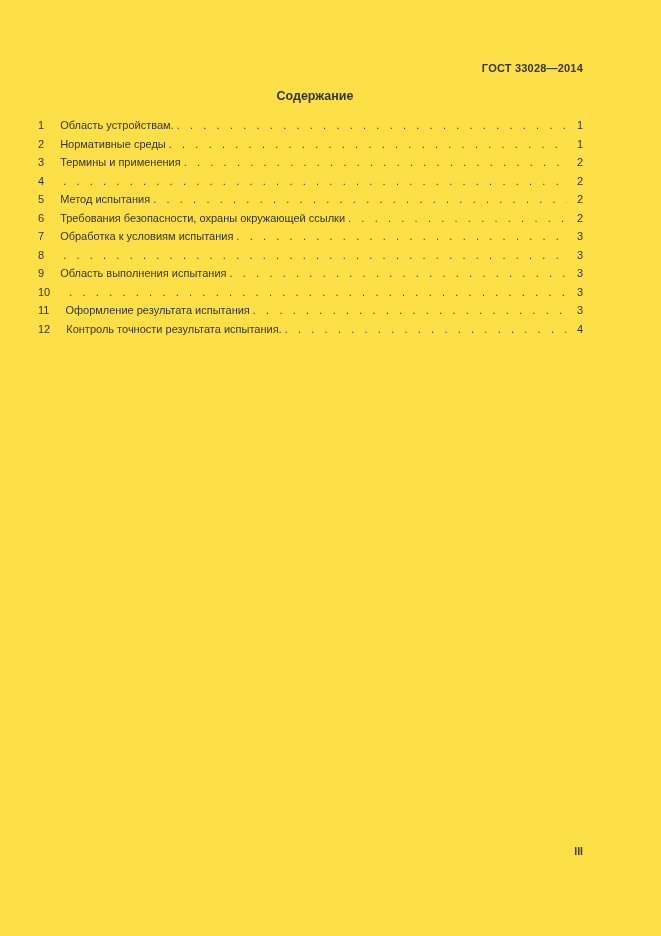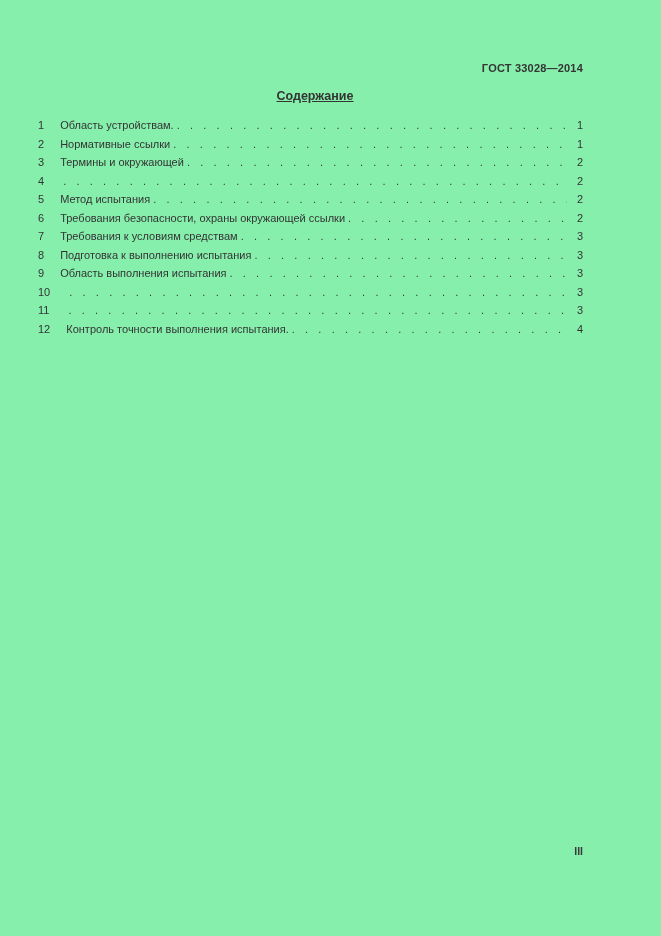--- a/index.html
+++ b/index.html
@@ -11,41 +11,40 @@
     height: 936px;
     background: #ffffff;
     font-family: "Liberation Sans", sans-serif;
     color: #343434;
     position: relative;
     overflow: hidden;
   }
   .page {
     position: absolute;
     inset: 0;
-    background: #86efac;
+    background: #fde047;
   }
   .doc-header {
     position: absolute;
     top: 62px;
     left: 0;
     right: 78px;
     text-align: right;
     font-size: 11px;
     font-weight: bold;
     letter-spacing: 0.2px;
   }
   .doc-title {
     position: absolute;
     top: 89px;
     left: 0;
     width: 630px;
     text-align: center;
     font-size: 12.5px;
     font-weight: bold;
-    text-decoration: underline;
   }
   .toc {
     position: absolute;
     top: 116px;
     left: 38px;
     width: 545px;
     font-size: 11px;
   }
   .toc-row {
     display: flex;
@@ -98,28 +97,28 @@
   <div class="toc" id="toc">
   <div class="toc-row">
     <span class="toc-num">1</span>
     <span class="toc-label">Область устройствам.</span>
     <span class="toc-dots">. . . . . . . . . . . . . . . . . . . . . . . . . . . . . . . . . . . . . . . . . . . . . . . . . . . . . . . . . . . . . . . . . . . . . . . . . . . . . . . . . . . . . . . . . . . . . . . . . . . . . . . . . . . . . . . . . . . . . . . . </span>
     <span class="toc-page">1</span>
   </div>
 
   <div class="toc-row">
     <span class="toc-num">2</span>
-    <span class="toc-label">Нормативные ссылки</span>
+    <span class="toc-label">Нормативные среды</span>
     <span class="toc-dots">. . . . . . . . . . . . . . . . . . . . . . . . . . . . . . . . . . . . . . . . . . . . . . . . . . . . . . . . . . . . . . . . . . . . . . . . . . . . . . . . . . . . . . . . . . . . . . . . . . . . . . . . . . . . . . . . . . . . . . . . </span>
     <span class="toc-page">1</span>
   </div>
 
   <div class="toc-row">
     <span class="toc-num">3</span>
-    <span class="toc-label">Термины и окружающей</span>
+    <span class="toc-label">Термины и применения</span>
     <span class="toc-dots">. . . . . . . . . . . . . . . . . . . . . . . . . . . . . . . . . . . . . . . . . . . . . . . . . . . . . . . . . . . . . . . . . . . . . . . . . . . . . . . . . . . . . . . . . . . . . . . . . . . . . . . . . . . . . . . . . . . . . . . . </span>
     <span class="toc-page">2</span>
   </div>
 
   <div class="toc-row">
     <span class="toc-num">4</span>
     <span class="toc-dots">. . . . . . . . . . . . . . . . . . . . . . . . . . . . . . . . . . . . . . . . . . . . . . . . . . . . . . . . . . . . . . . . . . . . . . . . . . . . . . . . . . . . . . . . . . . . . . . . . . . . . . . . . . . . . . . . . . . . . . . . </span>
     <span class="toc-page">2</span>
   </div>
 
@@ -132,54 +131,54 @@
 
   <div class="toc-row">
     <span class="toc-num">6</span>
     <span class="toc-label">Требования безопасности, охраны окружающей ссылки</span>
     <span class="toc-dots">. . . . . . . . . . . . . . . . . . . . . . . . . . . . . . . . . . . . . . . . . . . . . . . . . . . . . . . . . . . . . . . . . . . . . . . . . . . . . . . . . . . . . . . . . . . . . . . . . . . . . . . . . . . . . . . . . . . . . . . . </span>
     <span class="toc-page">2</span>
   </div>
 
   <div class="toc-row">
     <span class="toc-num">7</span>
-    <span class="toc-label">Требования к условиям средствам</span>
+    <span class="toc-label">Обработка к условиям испытания</span>
     <span class="toc-dots">. . . . . . . . . . . . . . . . . . . . . . . . . . . . . . . . . . . . . . . . . . . . . . . . . . . . . . . . . . . . . . . . . . . . . . . . . . . . . . . . . . . . . . . . . . . . . . . . . . . . . . . . . . . . . . . . . . . . . . . . </span>
     <span class="toc-page">3</span>
   </div>
 
   <div class="toc-row">
     <span class="toc-num">8</span>
-    <span class="toc-label">Подготовка к выполнению испытания</span>
     <span class="toc-dots">. . . . . . . . . . . . . . . . . . . . . . . . . . . . . . . . . . . . . . . . . . . . . . . . . . . . . . . . . . . . . . . . . . . . . . . . . . . . . . . . . . . . . . . . . . . . . . . . . . . . . . . . . . . . . . . . . . . . . . . . </span>
     <span class="toc-page">3</span>
   </div>
 
   <div class="toc-row">
     <span class="toc-num">9</span>
     <span class="toc-label">Область выполнения испытания</span>
     <span class="toc-dots">. . . . . . . . . . . . . . . . . . . . . . . . . . . . . . . . . . . . . . . . . . . . . . . . . . . . . . . . . . . . . . . . . . . . . . . . . . . . . . . . . . . . . . . . . . . . . . . . . . . . . . . . . . . . . . . . . . . . . . . . </span>
     <span class="toc-page">3</span>
   </div>
 
   <div class="toc-row">
     <span class="toc-num">10</span>
     <span class="toc-dots">. . . . . . . . . . . . . . . . . . . . . . . . . . . . . . . . . . . . . . . . . . . . . . . . . . . . . . . . . . . . . . . . . . . . . . . . . . . . . . . . . . . . . . . . . . . . . . . . . . . . . . . . . . . . . . . . . . . . . . . . </span>
     <span class="toc-page">3</span>
   </div>
 
   <div class="toc-row">
     <span class="toc-num">11</span>
+    <span class="toc-label">Оформление результата испытания</span>
     <span class="toc-dots">. . . . . . . . . . . . . . . . . . . . . . . . . . . . . . . . . . . . . . . . . . . . . . . . . . . . . . . . . . . . . . . . . . . . . . . . . . . . . . . . . . . . . . . . . . . . . . . . . . . . . . . . . . . . . . . . . . . . . . . . </span>
     <span class="toc-page">3</span>
   </div>
 
   <div class="toc-row">
     <span class="toc-num">12</span>
-    <span class="toc-label">Контроль точности выполнения испытания.</span>
+    <span class="toc-label">Контроль точности результата испытания.</span>
     <span class="toc-dots">. . . . . . . . . . . . . . . . . . . . . . . . . . . . . . . . . . . . . . . . . . . . . . . . . . . . . . . . . . . . . . . . . . . . . . . . . . . . . . . . . . . . . . . . . . . . . . . . . . . . . . . . . . . . . . . . . . . . . . . . </span>
     <span class="toc-page">4</span>
   </div>
 </div>
 
   <div class="doc-footer">III</div>
 
 </div>
 
 </body></html>

